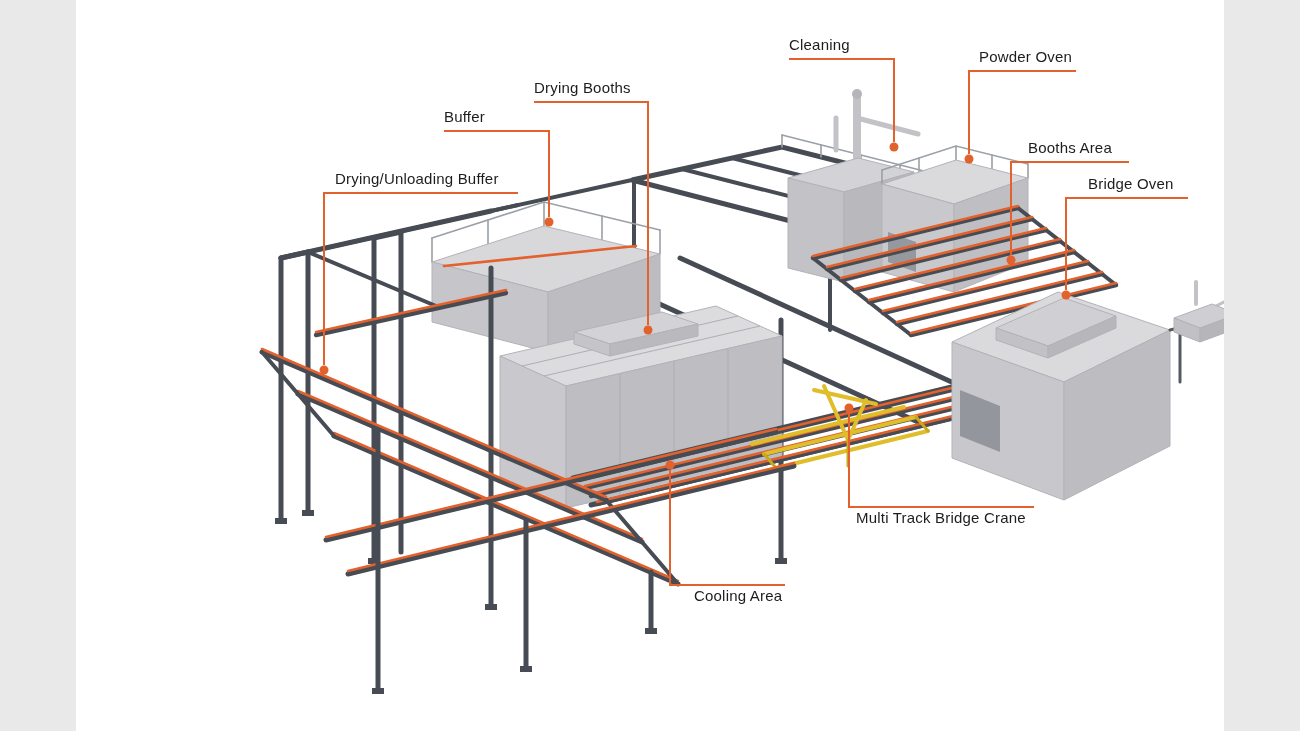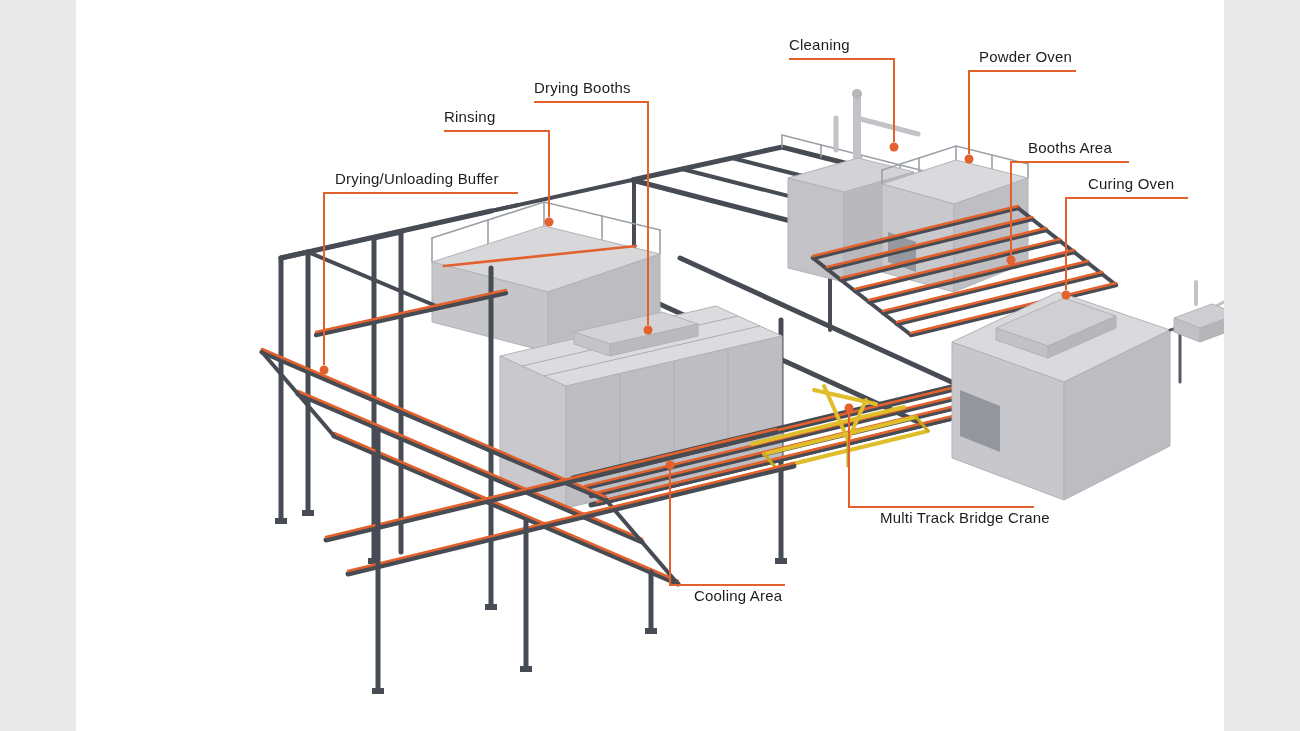--- a/index.html
+++ b/index.html
@@ -247,20 +247,20 @@
       <g>
         <path class="lead" d="M709,585 L594,585 L594,470"></path>
           <circle class="dot" cx="594" cy="465" r="4.5"></circle>
       </g>
     </g>
   </svg>
 
   <div class="label" style="left:713px;top:36px">Cleaning</div>
   <div class="label" style="left:903px;top:48px">Powder Oven</div>
   <div class="label" style="left:458px;top:79px">Drying Booths</div>
-  <div class="label" style="left:368px;top:108px">Rinsing</div>
+  <div class="label" style="left:368px;top:108px">Buffer</div>
   <div class="label" style="left:952px;top:139px">Booths Area</div>
-  <div class="label" style="left:1012px;top:175px">Curing Oven</div>
+  <div class="label" style="left:1012px;top:175px">Bridge Oven</div>
   <div class="label" style="left:259px;top:170px">Drying/Unloading Buffer</div>
-  <div class="label" style="left:804px;top:509px">Multi Track Bridge Crane</div>
+  <div class="label" style="left:780px;top:509px">Multi Track Bridge Crane</div>
   <div class="label" style="left:618px;top:587px">Cooling Area</div>
 
 </div>
 
 </body></html>

